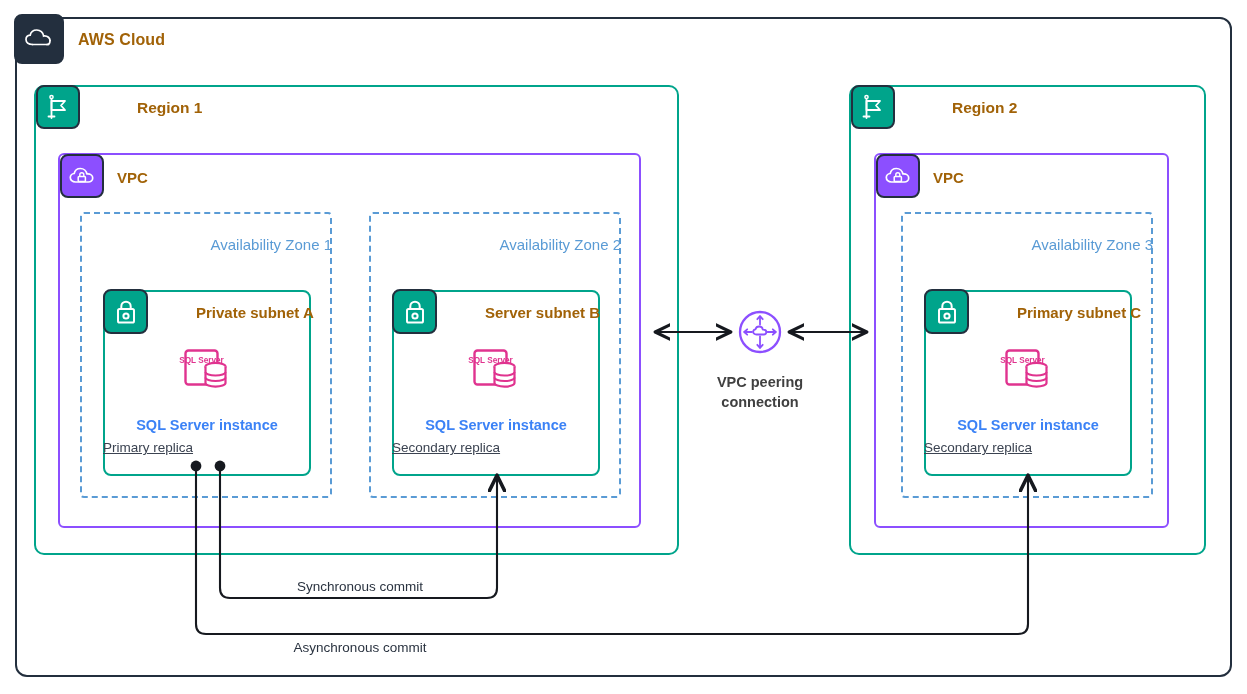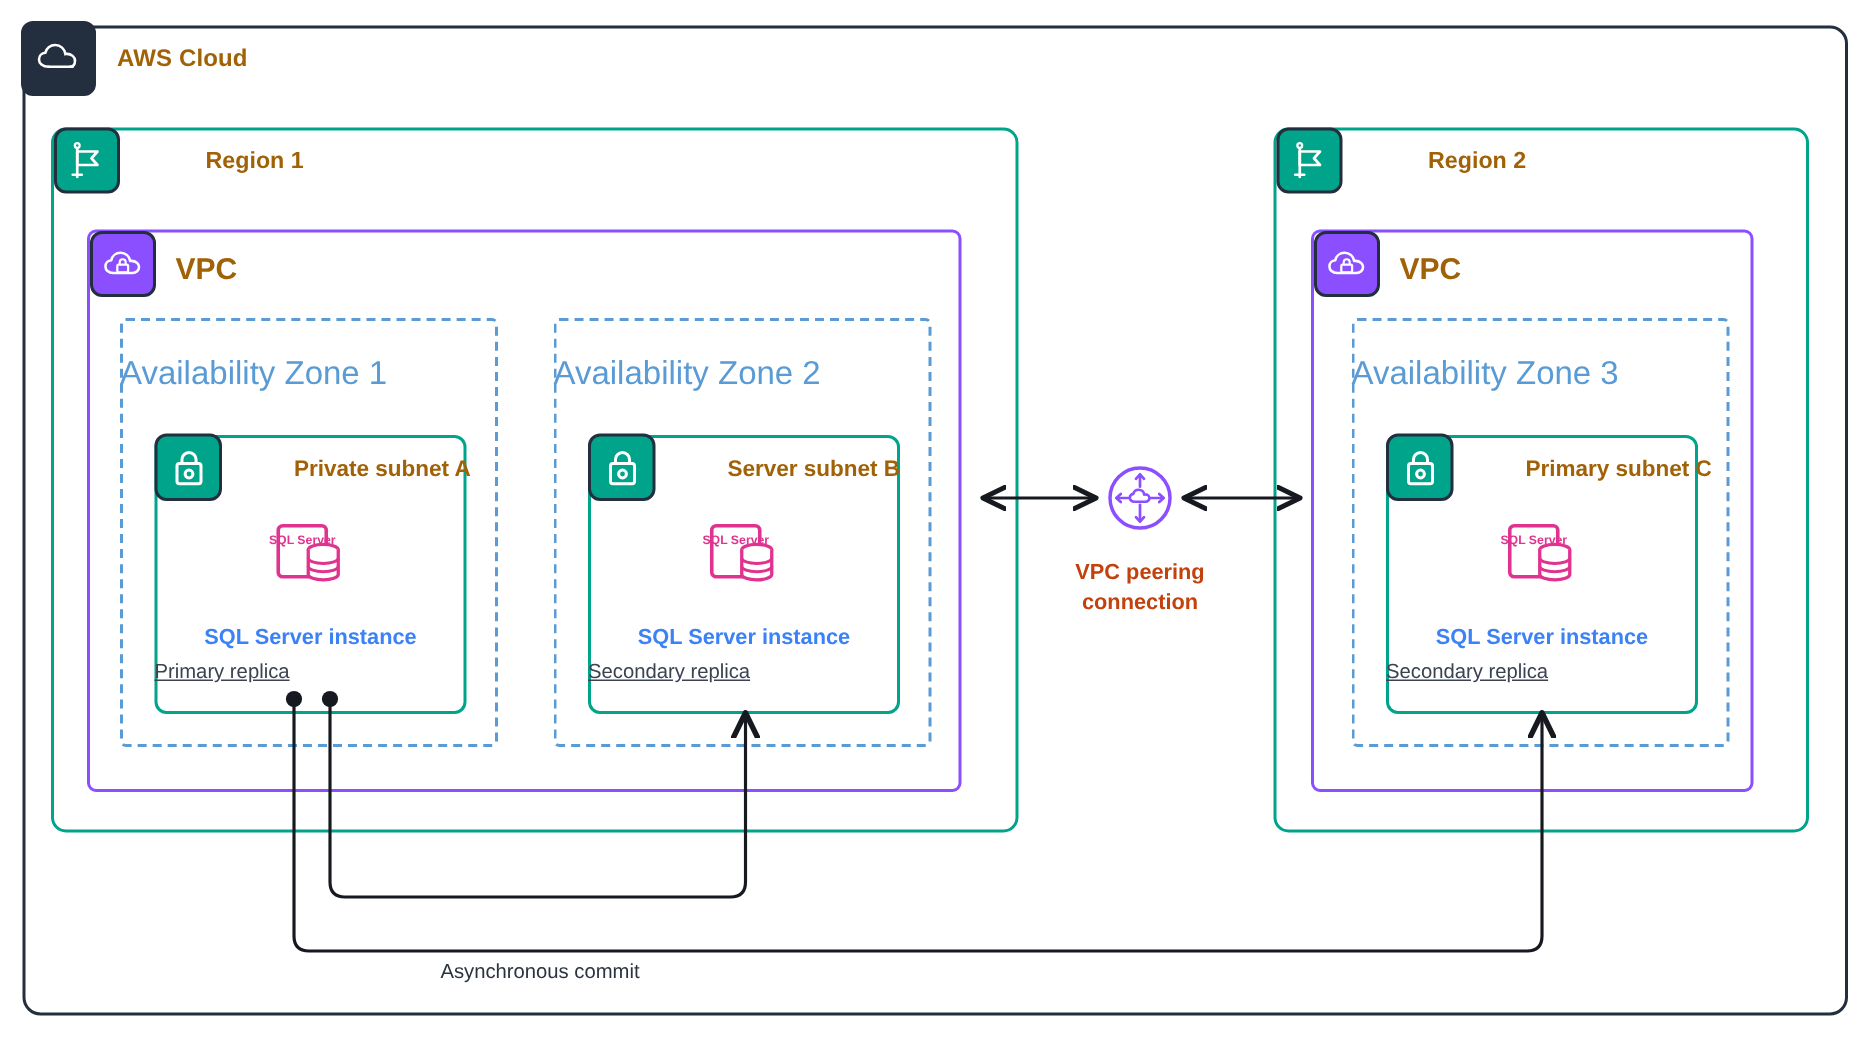--- a/index.html
+++ b/index.html
@@ -79,28 +79,28 @@
     font-size: 16px;
     font-weight: bold;
     letter-spacing: .1px;
   }
   .lbl-region {
     font-size: 15.5px;
     font-weight: bold;
     margin-left: 44px;
   }
   .lbl-vpc {
-    font-size: 20px;
+    font-size: 15px;
     font-weight: bold;
   }
   .lbl-az {
-    font-size: 22px;
+    font-size: 15px;
     font-weight: normal;
     color: #5A9BD5;
-    text-align: left;
+    text-align: right;
   }
   .lbl-subnet {
     font-size: 15px;
     font-weight: bold;
     margin-left: 30px;
   }
   .lbl-instance {
     position: absolute;
     text-align: center;
     font-size: 14.5px;
@@ -113,21 +113,21 @@
     font-size: 13.5px;
     font-weight: normal;
     color: #3B4351;
     text-decoration: underline;
   }
   .lbl-peering {
     position: absolute;
     text-align: center;
     font-size: 14.5px;
     font-weight: bold;
-    color: #c2410c;
+    color: #404040;
     line-height: 20px;
   }
   .lbl-commit {
     position: absolute;
     text-align: center;
     font-size: 13.5px;
     color: #2A3340;
     white-space: nowrap;
   }
 
@@ -330,15 +330,16 @@
     </g>
 
     <circle cx="196" cy="466" r="5.4" fill="#16191F"></circle>
     <circle cx="220" cy="466" r="5.4" fill="#16191F"></circle>
 
     <path d="M220 466 L220 588 Q220 598 230 598 L487 598 Q497 598 497 588 L497 476" fill="none" stroke="#16191F" stroke-width="2.1" stroke-linecap="round" marker-end="url(#arrowEnd)"></path>
 
     <path d="M196 466 L196 624 Q196 634 206 634 L1018 634 Q1028 634 1028 624 L1028 476" fill="none" stroke="#16191F" stroke-width="2.1" stroke-linecap="round" marker-end="url(#arrowEnd)"></path>
   </svg>
 
+  <div class="lbl-commit" style="left:225px; top:579px; width:270px;">Synchronous commit</div>
   <div class="lbl-commit" style="left:225px; top:640px; width:270px;text-align:center;">Asynchronous commit</div>
 
 </div>
 
 </body></html>

